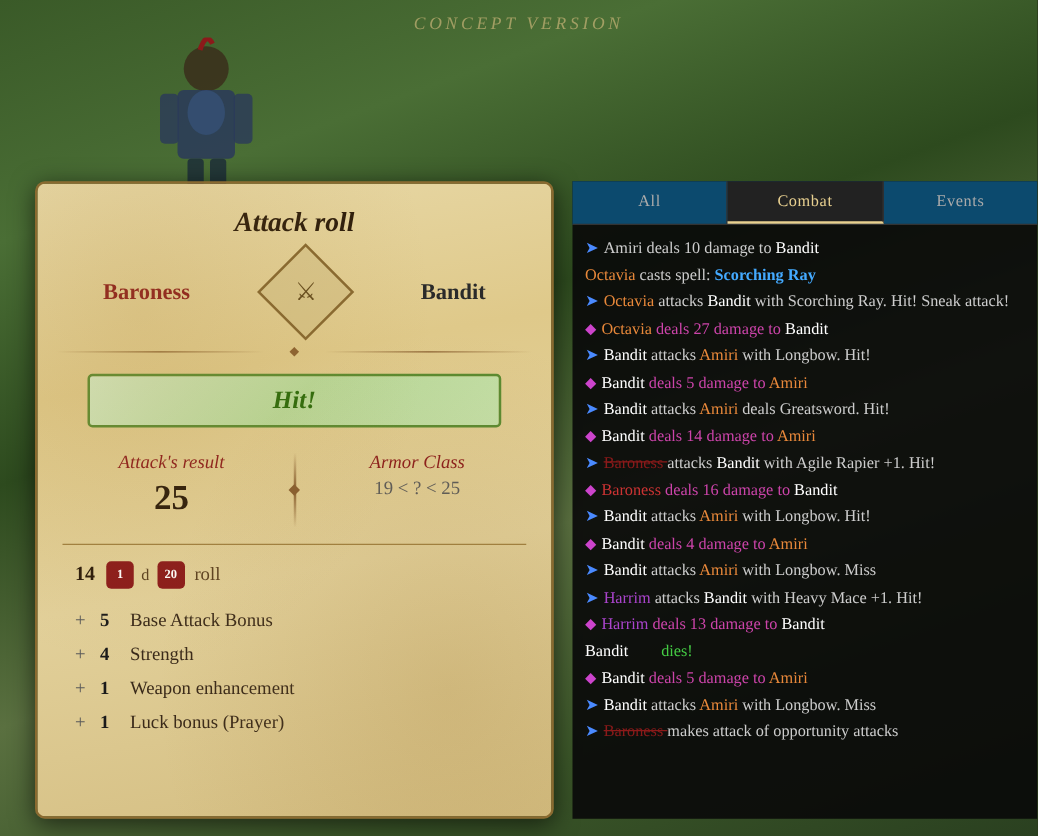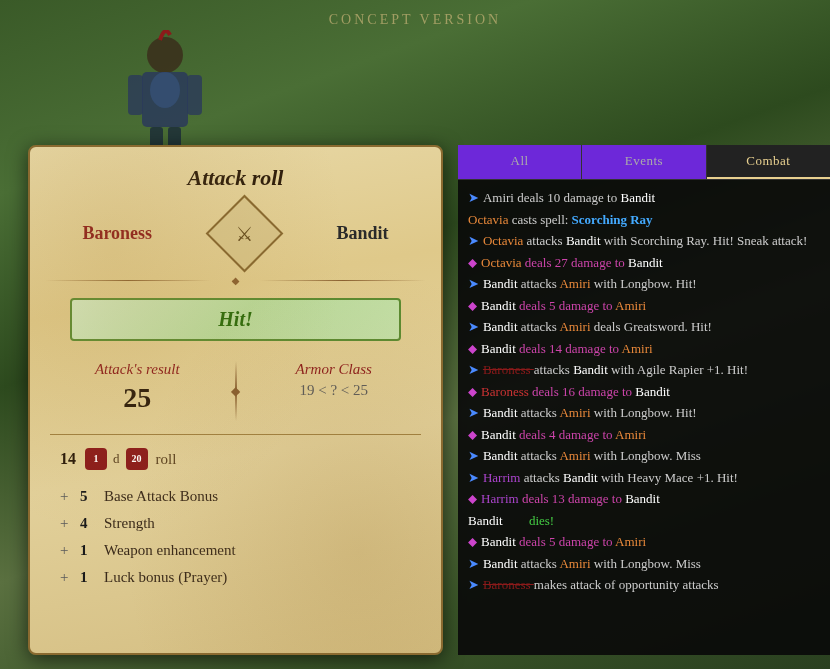--- a/index.html
+++ b/index.html
@@ -25,20 +25,21 @@
     
     .concept-label {
       position: absolute;
       top: 12px;
       left: 50%;
       transform: translateX(-50%);
       color: rgba(200,180,120,0.7);
       font-size: 14px;
       letter-spacing: 3px;
       z-index: 10;
+      font-style: italic;
     }
 
     
     .attack-panel {
       position: absolute;
       left: 28px;
       top: 145px;
       width: 415px;
       height: 510px;
       background: linear-gradient(170deg, #e8d9a8 0%, #dfc98a 30%, #e2d09a 60%, #d4be82 100%);
@@ -231,21 +232,21 @@
       width: 372px;
       height: 510px;
       background: rgba(10,10,10,0.92);
       z-index: 5;
       display: flex;
       flex-direction: column;
     }
 
     .log-tabs {
       display: flex;
-      background: #6d28d9;
+      background: #0c4a6e;
       border-bottom: 1px solid #333;
     }
 
     .log-tab {
       flex: 1;
       text-align: center;
       padding: 8px 4px;
       font-size: 13px;
       color: #aaa;
       cursor: pointer;
@@ -424,22 +425,22 @@
     <span class="bonus-plus">+</span>
     <span class="bonus-number">1</span>
     <span class="bonus-label">Luck bonus (Prayer)</span>
   </li>
     </ul>
 </div>
 
 <div class="combat-log">
   <div class="log-tabs">
     <div class="log-tab">All</div>
+    <div class="log-tab active">Combat</div>
     <div class="log-tab">Events</div>
-    <div class="log-tab active">Combat</div>
   </div>
   <div class="log-content" id="log-content">
       <div class="log-entry">
         <span class="log-arrow blue">➤</span>
         <span class="log-text"><span>Amiri deals 10 damage to </span><span class="name-white">Bandit</span></span>
       </div>
       <div class="log-entry">
         <span class="log-text"><span class="name-orange">Octavia </span><span>casts spell: </span><span class="spell-blue">Scorching Ray</span></span>
       </div>
       <div class="log-entry">

